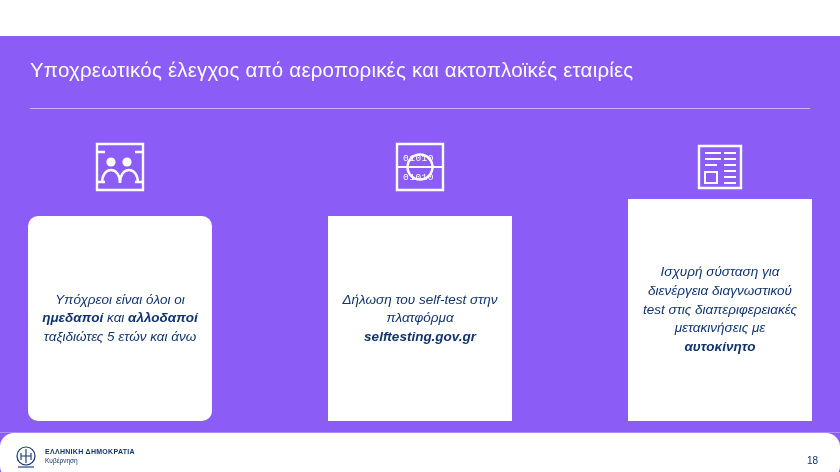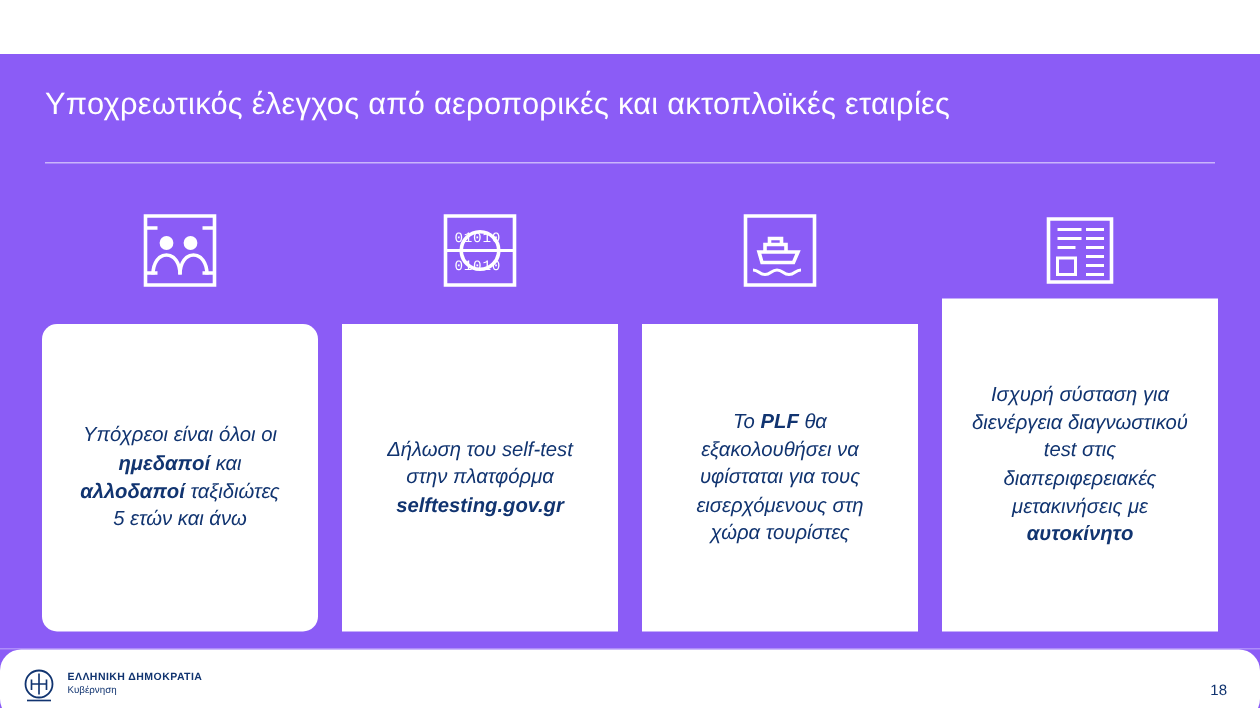--- a/index.html
+++ b/index.html
@@ -62,21 +62,21 @@
     align-items: center;
     justify-content: center;
   }
   .icon-wrap svg {
     display: block;
   }
   .card {
     background: #ffffff;
     width: 184px;
     box-sizing: border-box;
-    padding: 12px 20px;
+    padding: 12px 10px;
     display: flex;
     align-items: center;
     justify-content: center;
     text-align: center;
     color: #113470;
     font-size: 13.5px;
     line-height: 1.38;
     font-style: italic;
   }
   .card b {
@@ -175,36 +175,20 @@
           <circle cx="29" cy="29" r="12.5" stroke-width="2.4"></circle>
         </svg>
       </div>
       <div class="card card-2">
         <div>
           <span>Δήλωση του self-test στην πλατφόρμα </span><b>selftesting.gov.gr</b>
         </div>
       </div>
     </div>
 
-    <div class="col col-3">
-      <div class="icon-wrap">
-        <svg width="58" height="58" viewBox="0 0 58 58" fill="none" stroke="#ffffff" stroke-width="2.4">
-          <path d="M6 6 H52 V52 H6 Z"></path>
-          <path d="M15 30 h26 l-3 7 H17 Z" fill="none"></path>
-          <path d="M19 30 v-5 h14 v5" fill="none"></path>
-          <path d="M22 25 v-4 h8 v4" fill="none"></path>
-          <path d="M11 42 c4 0 4 3 8 3 c4 0 4 -3 8 -3 c4 0 4 3 8 3 c4 0 4 -3 8 -3" fill="none" stroke-width="2"></path>
-        </svg>
-      </div>
-      <div class="card card-3">
-        <div>
-          <span>Το </span><b>PLF</b><span> θα εξακολουθήσει να υφίσταται για τους εισερχόμενους στη χώρα τουρίστες</span>
-        </div>
-      </div>
-    </div>
 
     <div class="col col-4">
       <div class="icon-wrap">
         <svg width="58" height="58" viewBox="0 0 58 58" fill="none" stroke="#ffffff" stroke-width="2.4">
           <path d="M8 8 H50 V50 H8 Z"></path>
           <path d="M14 15 H30 M14 21 H30 M14 27 H26" stroke-width="2"></path>
           <path d="M14 34 H26 V45 H14 Z" stroke-width="2"></path>
           <path d="M33 15 H45 M33 21 H45 M33 27 H45 M33 33 H45 M33 39 H45 M33 45 H45" stroke-width="2"></path>
         </svg>
       </div>

